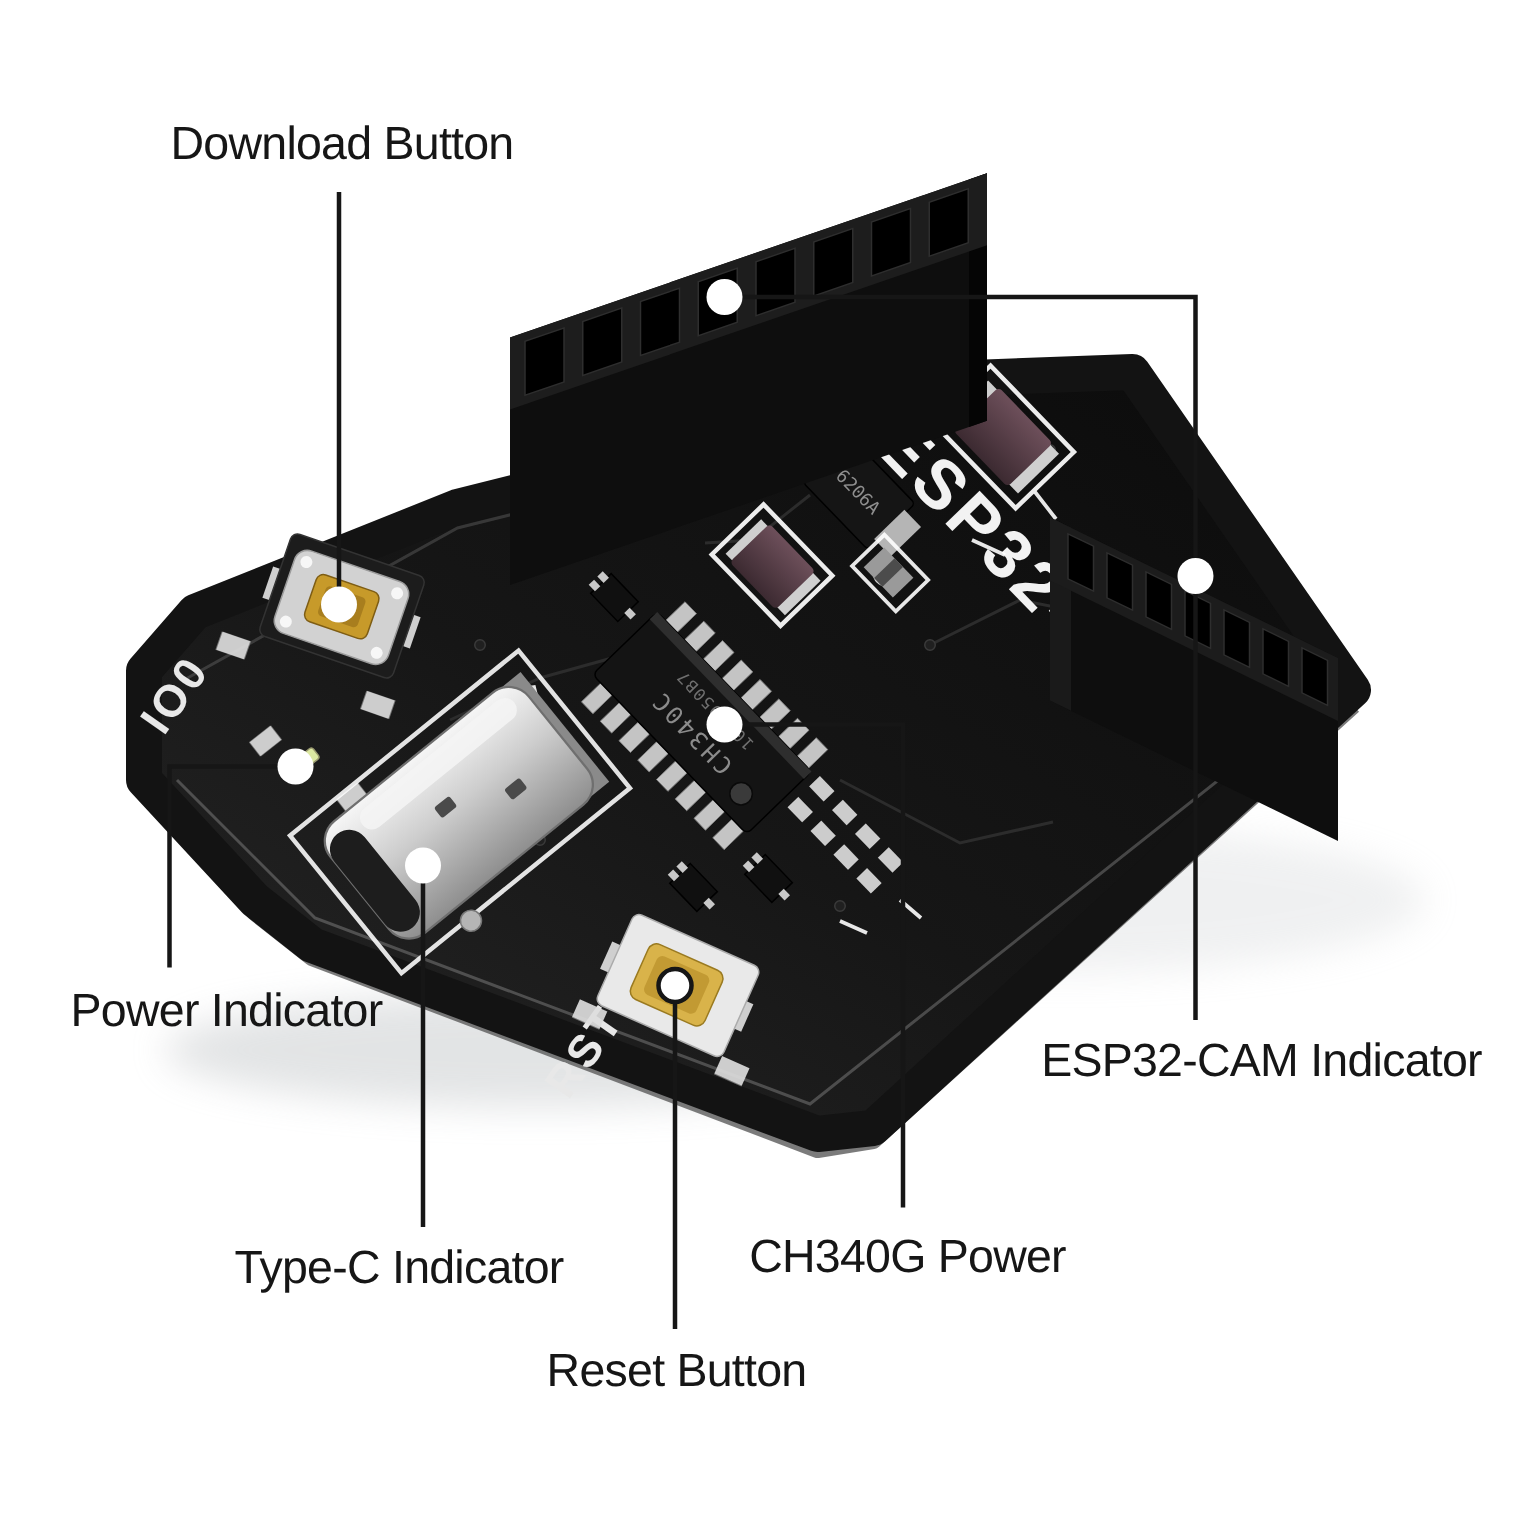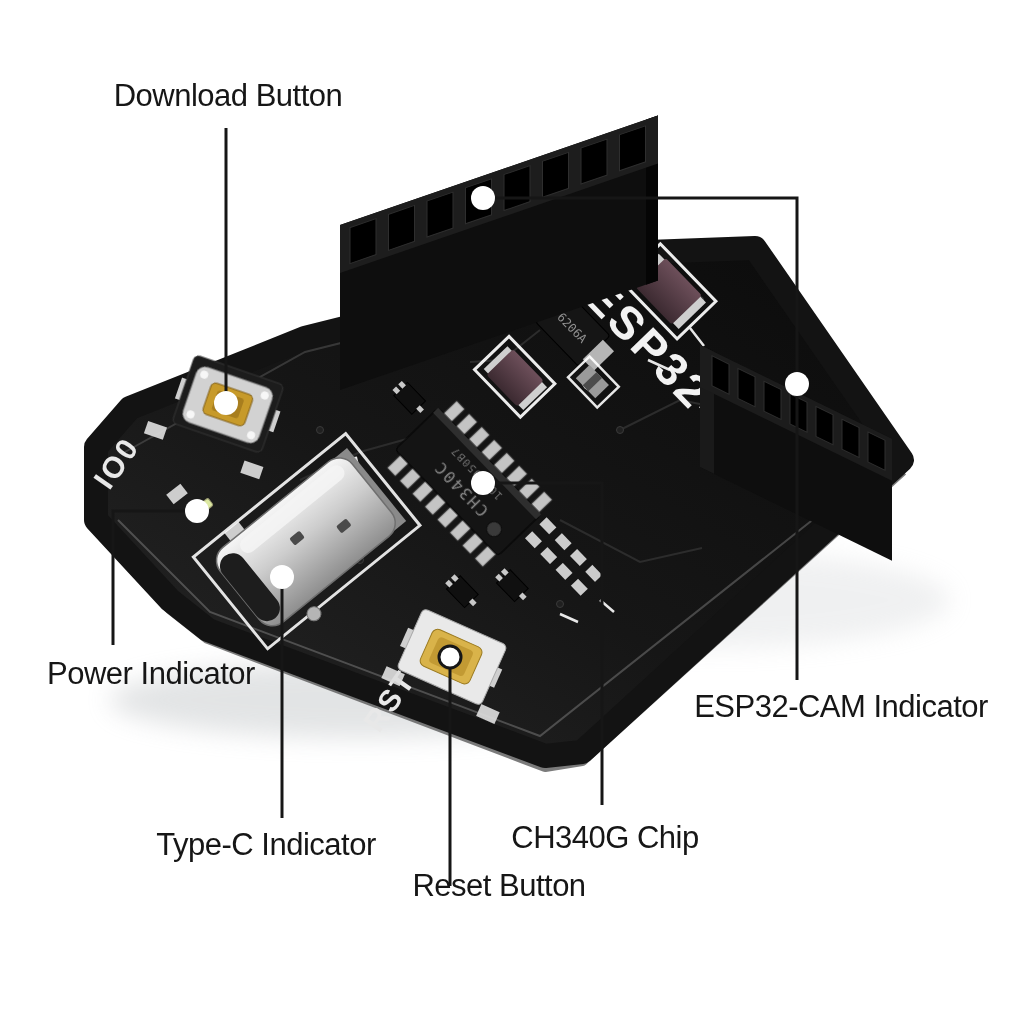--- a/index.html
+++ b/index.html
@@ -258,15 +258,15 @@
     <circle cx="483" cy="483" r="12"></circle>
     <circle cx="483" cy="198" r="12"></circle>
     <circle cx="797" cy="384" r="12"></circle>
     <circle cx="450" cy="657" r="11" stroke="#161616" stroke-width="3"></circle>
   </g>
 </svg>
 
 <div class="callout-label" style="left:228px; top:78px;">Download Button</div>
 <div class="callout-label" style="left:140px; top:656px;margin-left:11px;">Power Indicator</div>
 <div class="callout-label" style="left:266px; top:827px;">Type-C Indicator</div>
-<div class="callout-label" style="left:451px; top:868px;margin-left:48px;">Reset Button</div>
-<div class="callout-label" style="left:605px; top:820px;">CH340G Chip</div>
+<div class="callout-label" style="left:451px; top:896px;">Reset Button</div>
+<div class="callout-label" style="left:605px; top:820px;">CH340G Power</div>
 <div class="callout-label" style="left:841px; top:689px;">ESP32-CAM Indicator</div>
 
 </body></html>

